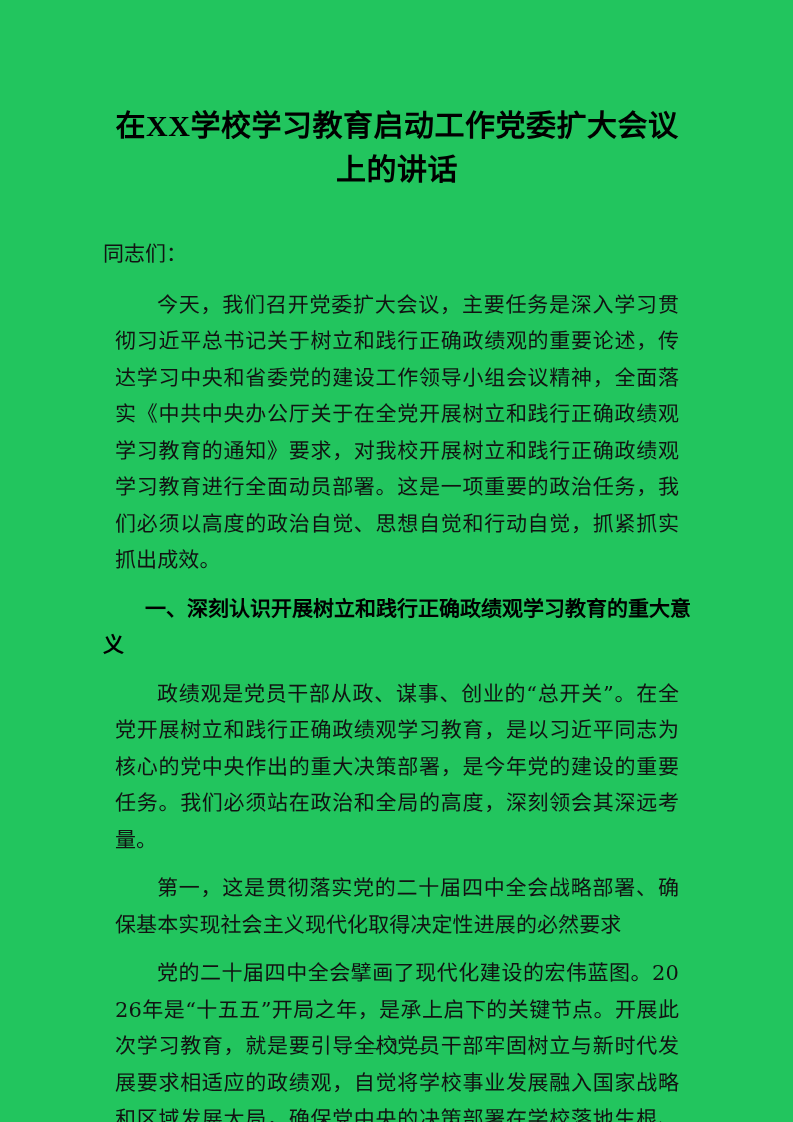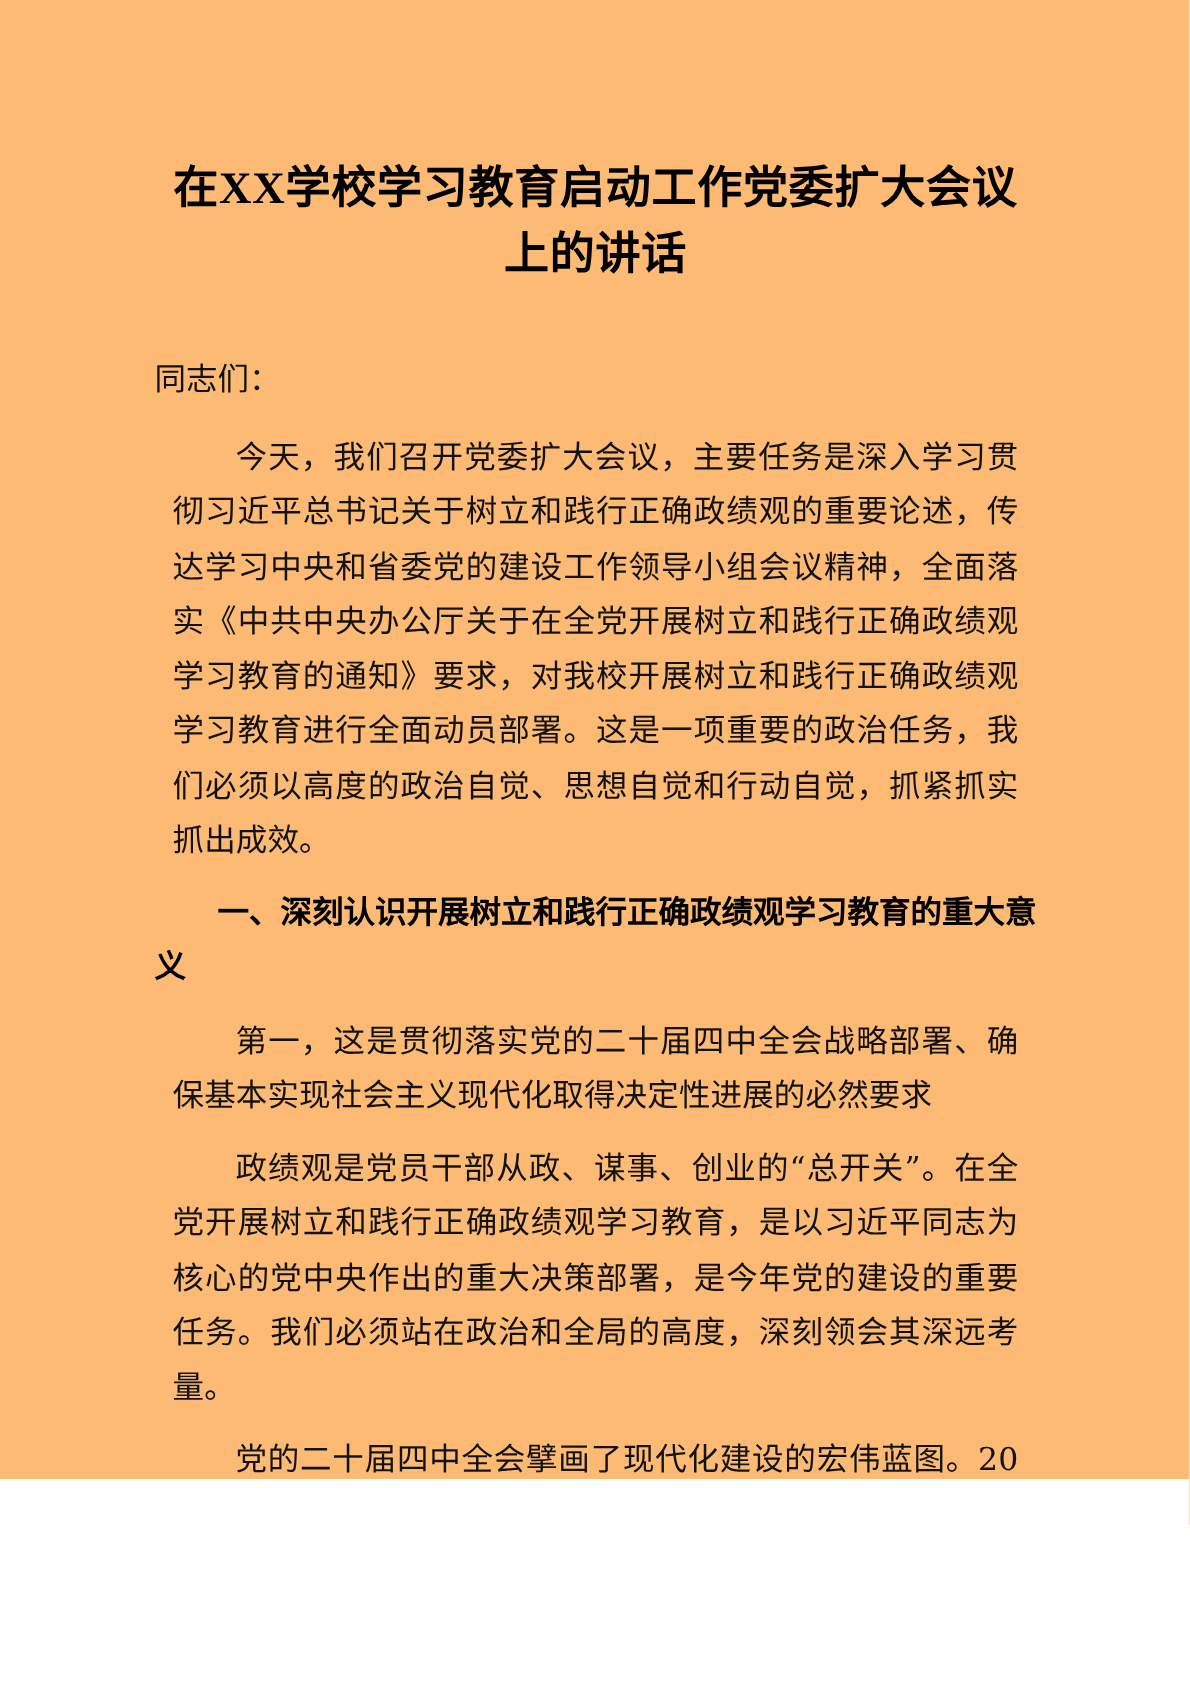--- a/index.html
+++ b/index.html
@@ -5,23 +5,23 @@
 <style>
   html, body {
     margin: 0;
     padding: 0;
     background: #ffffff;
   }
 
   .page {
     position: relative;
     width: 793px;
-    height: 986px;
+    height: 1122px;
     margin: 0 auto;
-    background: #fdba74;
+    background: #22c55e;
     box-sizing: border-box;
     overflow: hidden;
   }
 
   .page-body {
     position: absolute;
     left: 103px;
     top: 0;
     width: 588px;
   }
@@ -103,23 +103,23 @@
   <div class="page-body">
 
     <h1 class="doc-title">在XX学校学习教育启动工作党委扩大会议上的讲话</h1>
 
     <p class="salutation">同志们：</p>
 
     <p class="body-para">今天，我们召开党委扩大会议，主要任务是深入学习贯彻习近平总书记关于树立和践行正确政绩观的重要论述，传达学习中央和省委党的建设工作领导小组会议精神，全面落实《中共中央办公厅关于在全党开展树立和践行正确政绩观学习教育的通知》要求，对我校开展树立和践行正确政绩观学习教育进行全面动员部署。这是一项重要的政治任务，我们必须以高度的政治自觉、思想自觉和行动自觉，抓紧抓实抓出成效。</p>
 
     <p class="section-heading">一、深刻认识开展树立和践行正确政绩观学习教育的重大意义</p>
 
+    <p class="body-para">政绩观是党员干部从政、谋事、创业的“总开关”。在全党开展树立和践行正确政绩观学习教育，是以习近平同志为核心的党中央作出的重大决策部署，是今年党的建设的重要任务。我们必须站在政治和全局的高度，深刻领会其深远考量。</p>
+
     <p class="body-para">第一，这是贯彻落实党的二十届四中全会战略部署、确保基本实现社会主义现代化取得决定性进展的必然要求</p>
-
-    <p class="body-para">政绩观是党员干部从政、谋事、创业的“总开关”。在全党开展树立和践行正确政绩观学习教育，是以习近平同志为核心的党中央作出的重大决策部署，是今年党的建设的重要任务。我们必须站在政治和全局的高度，深刻领会其深远考量。</p>
 
     <p class="body-para">党的二十届四中全会擘画了现代化建设的宏伟蓝图。2026年是“十五五”开局之年，是承上启下的关键节点。开展此次学习教育，就是要引导全校党员干部牢固树立与新时代发展要求相适应的政绩观，自觉将学校事业发展融入国家战略和区域发展大局，确保党中央的决策部署在学校落地生根、开花结果，</p>
 
   </div>
 
   <div class="page-number">— 1 —</div>
 
 </div>
 
 </body></html>

